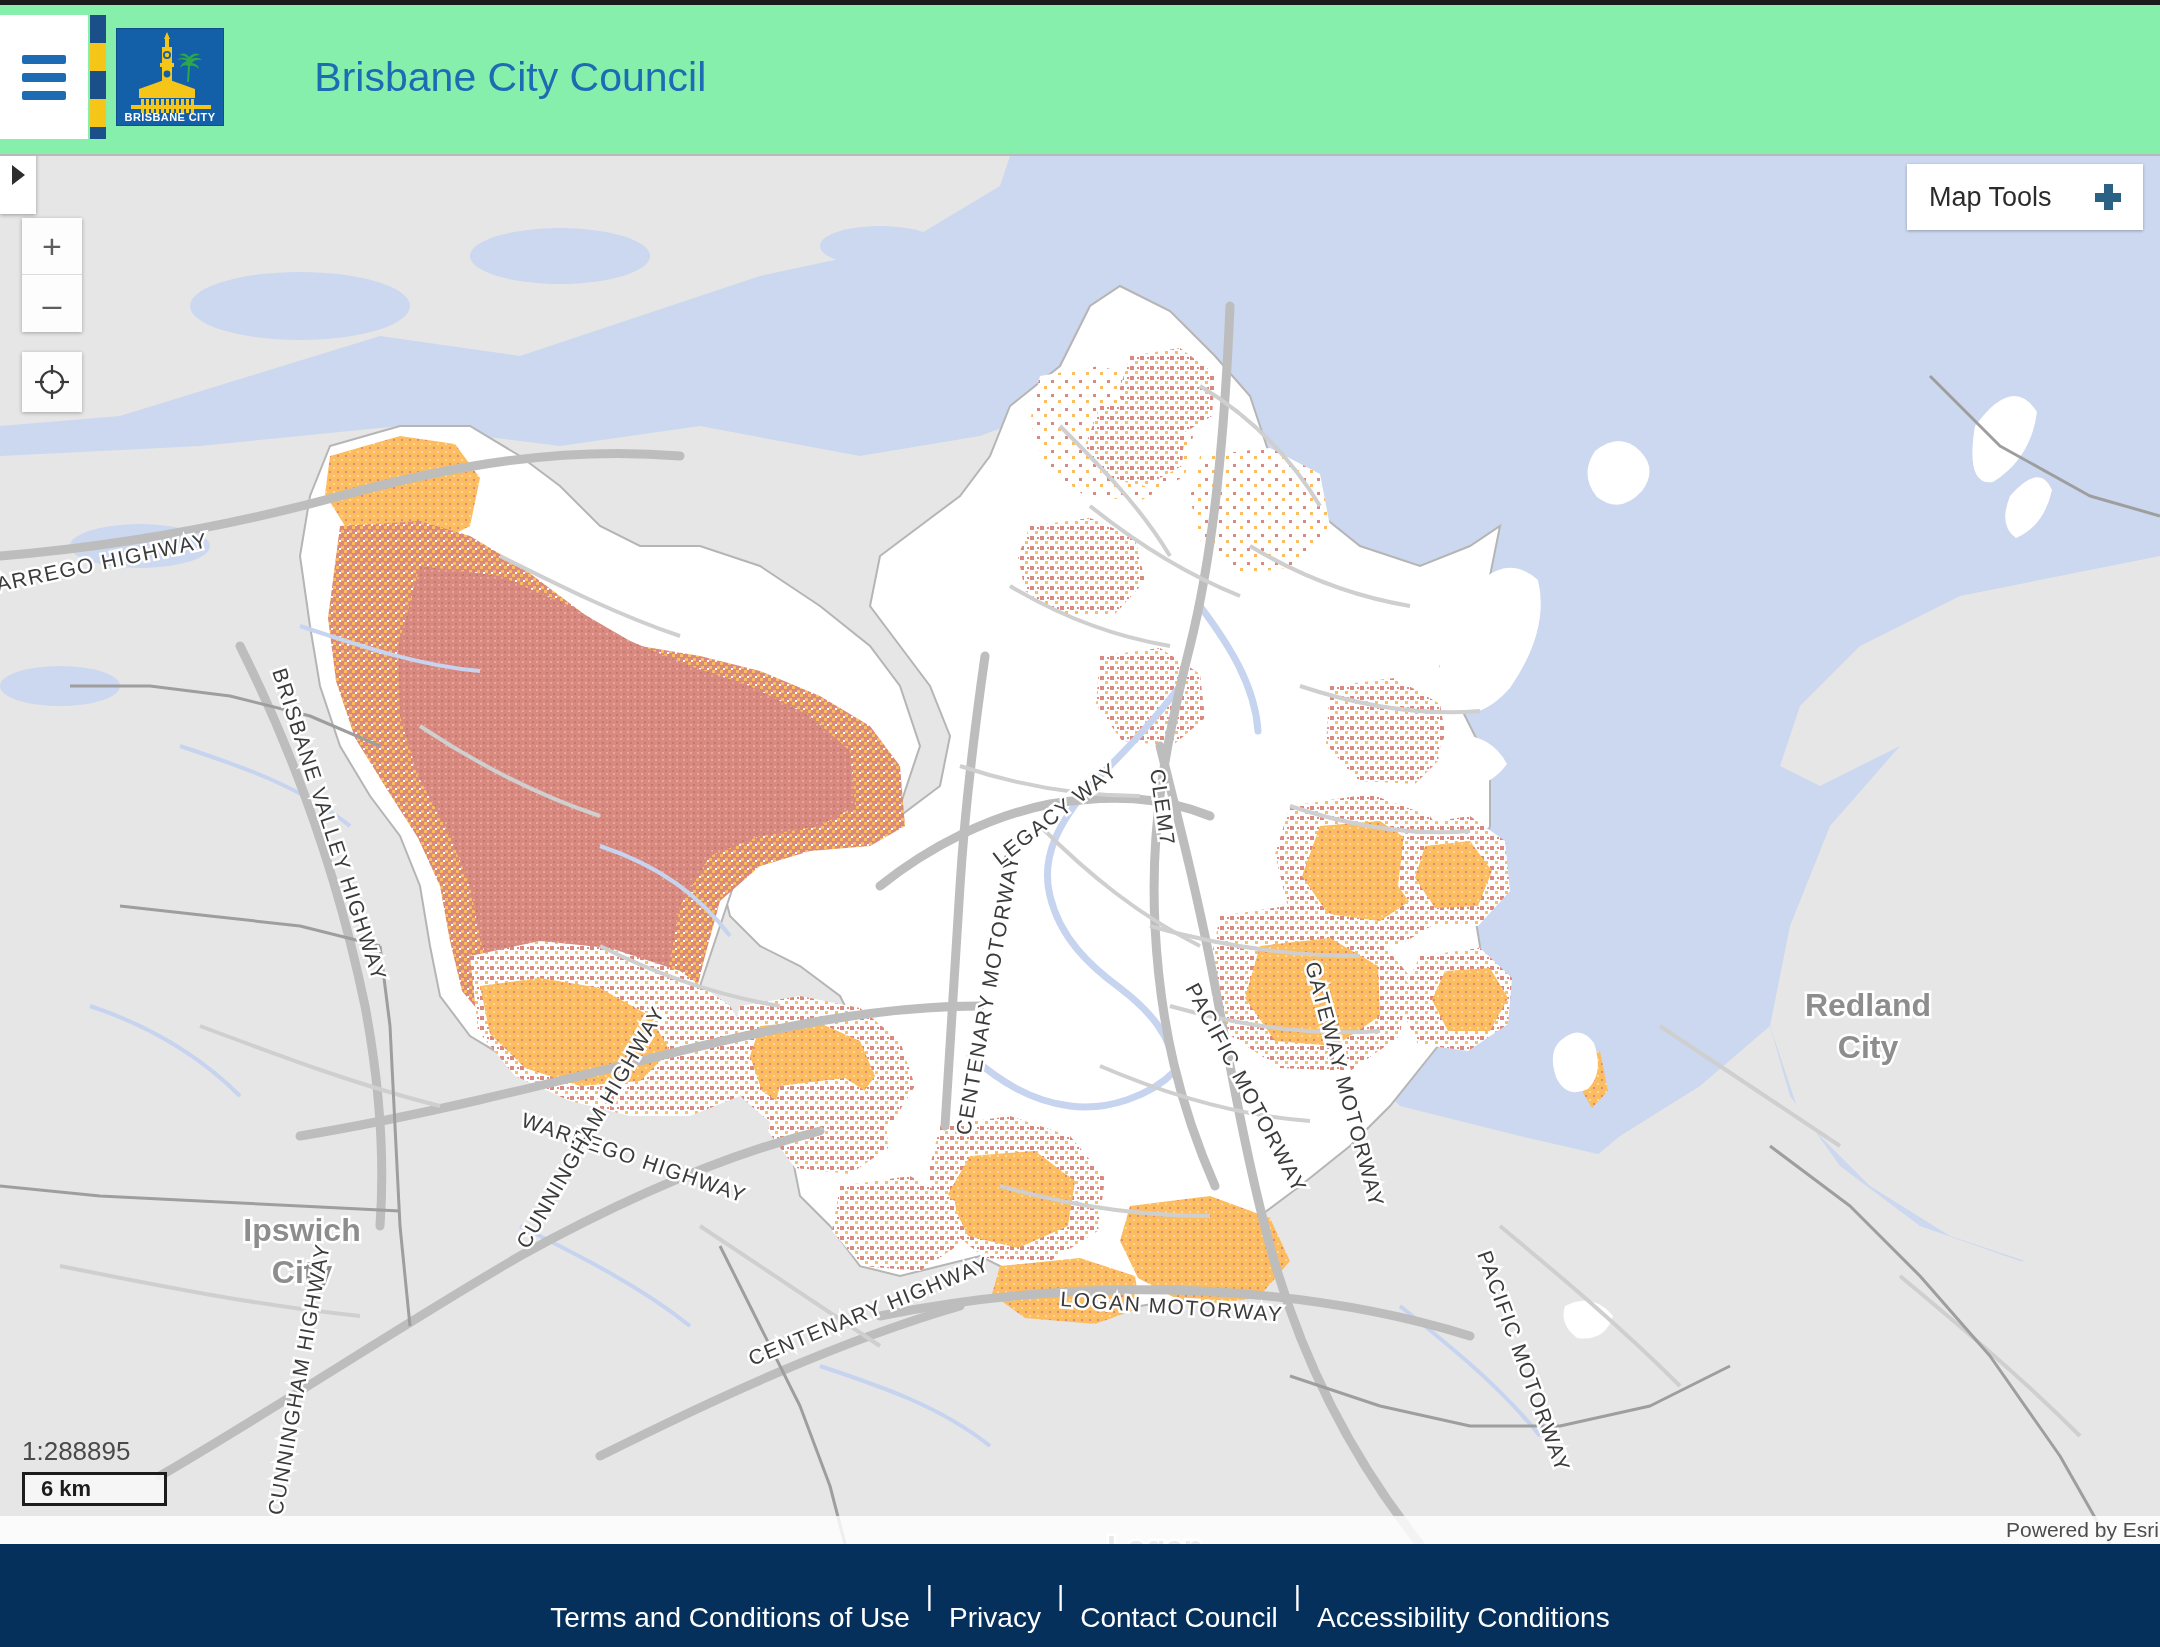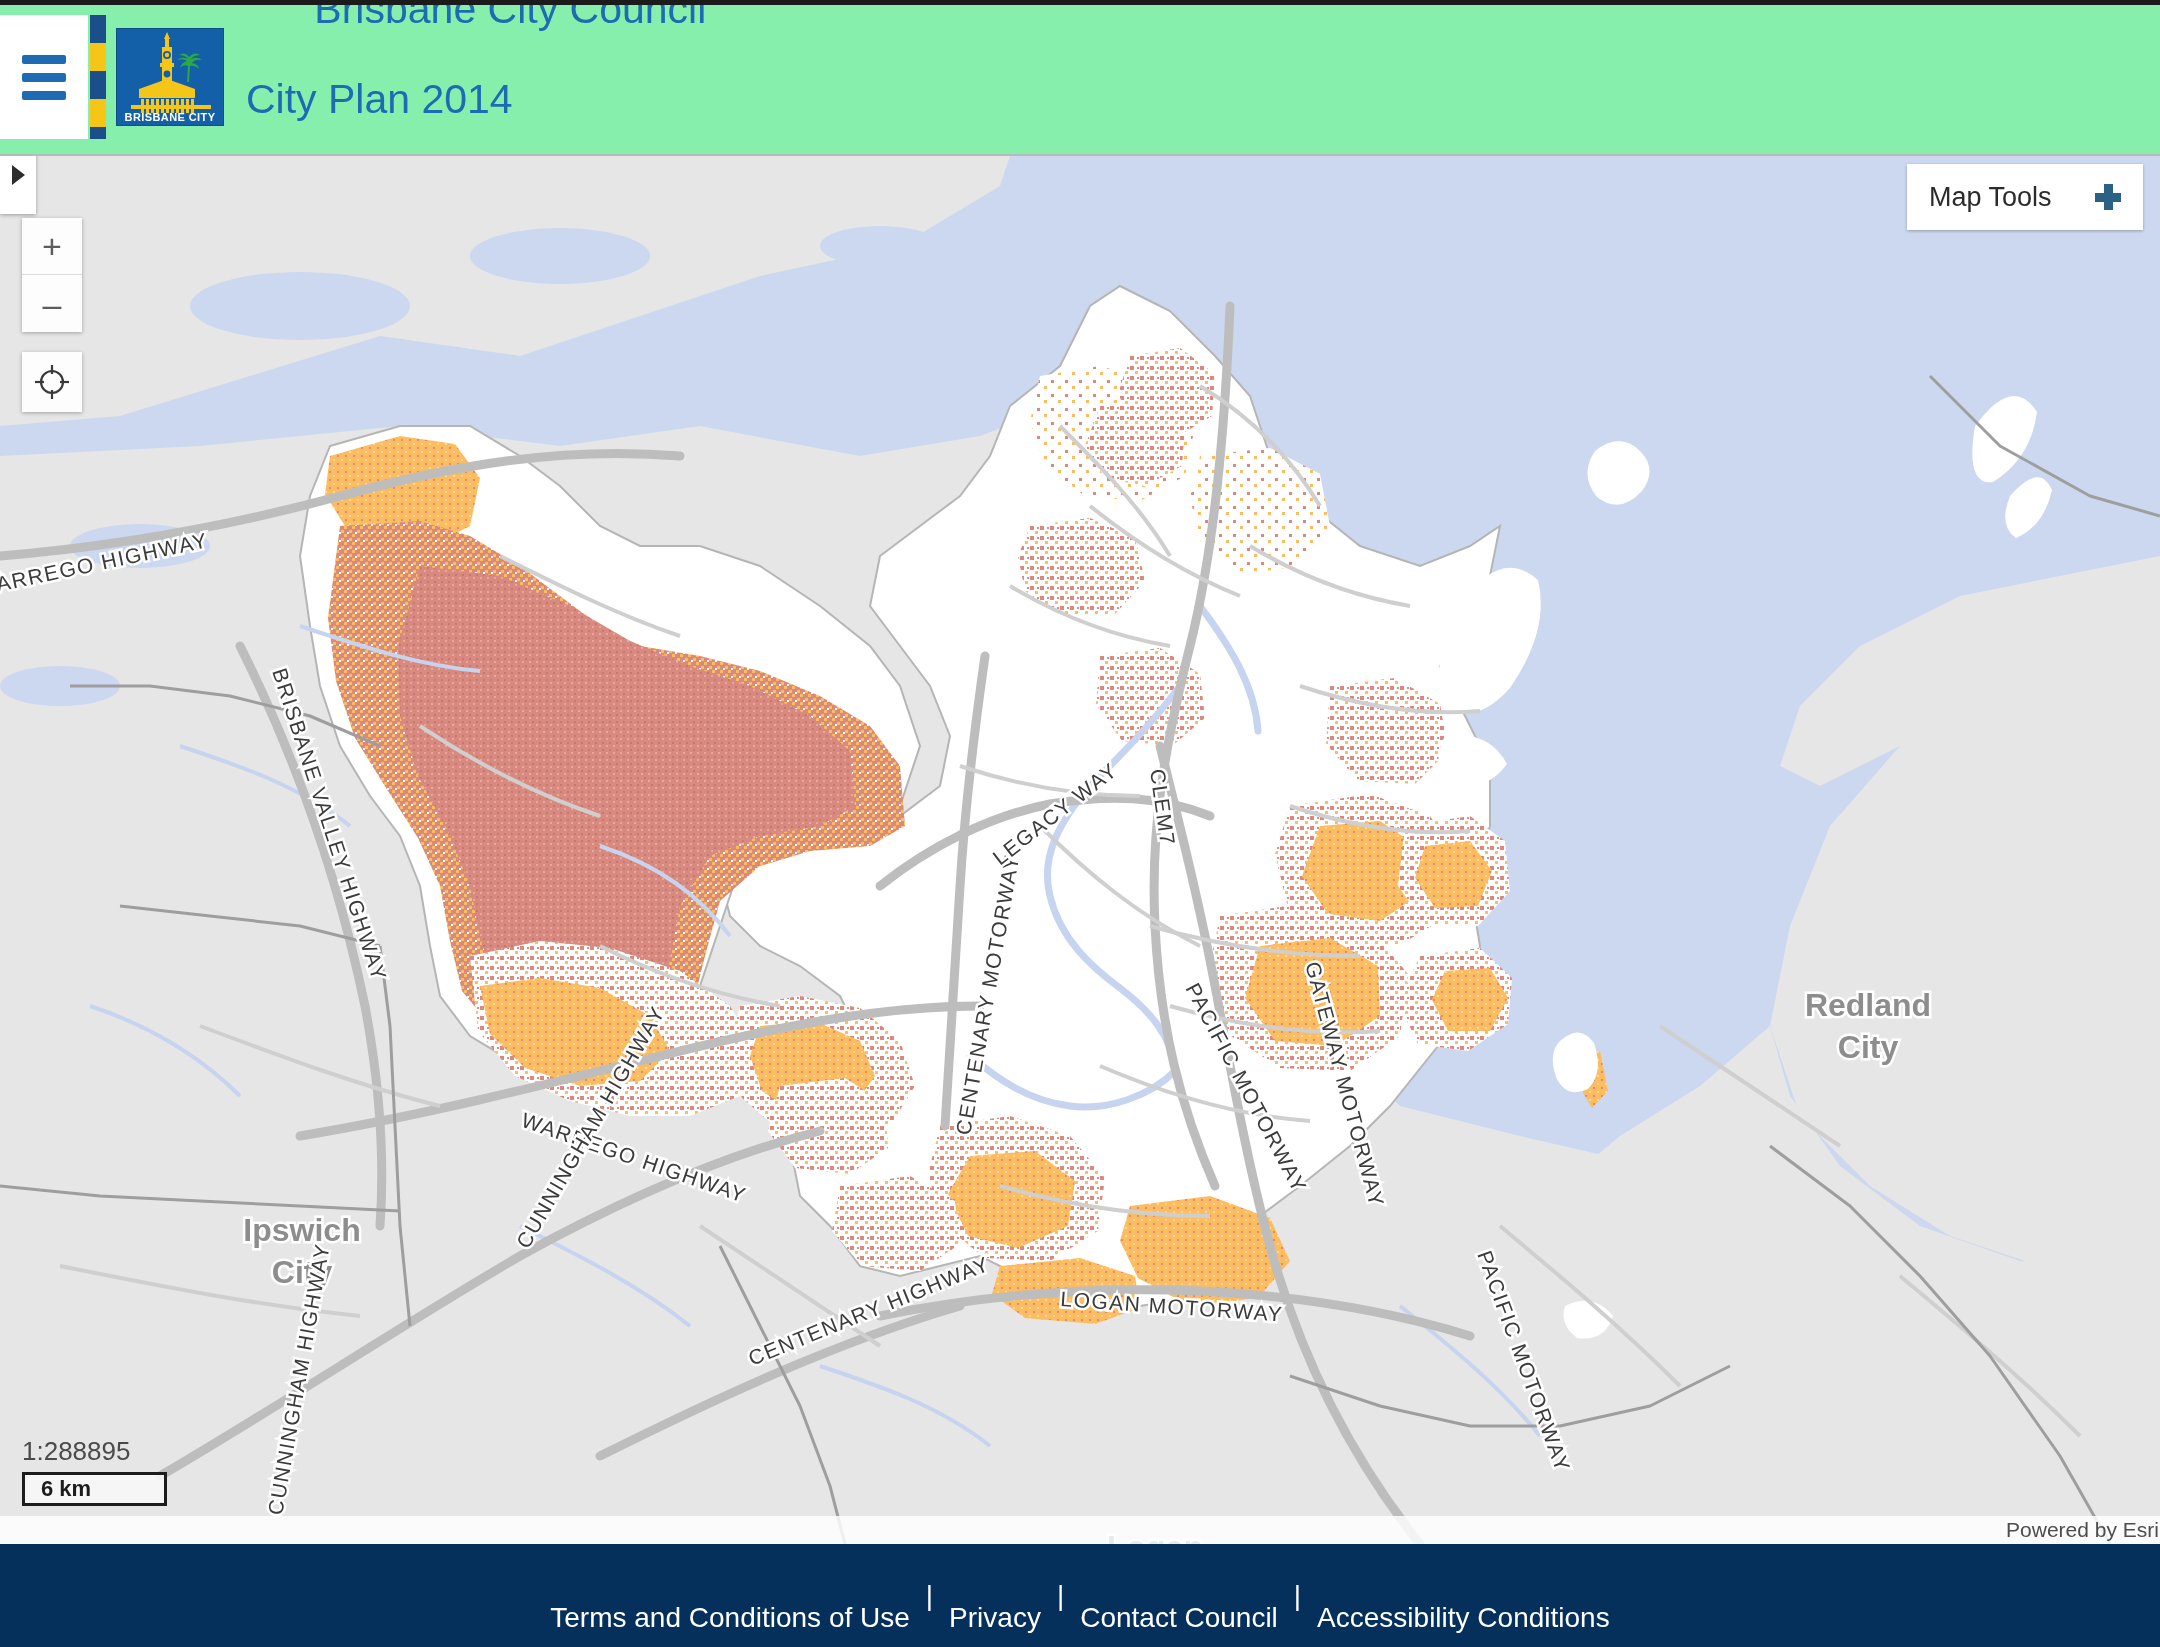--- a/index.html
+++ b/index.html
@@ -351,21 +351,20 @@
           <rect x="69" y="70" width="3" height="14"></rect>
           <rect x="74" y="70" width="3" height="14"></rect>
         </g>
         <rect x="14" y="76" width="80" height="4" fill="#f5c518"></rect>
       </svg>
       <div class="logo-caption">BRISBANE CITY</div>
     </div>
 
     <div class="brand-title">
       <span>Brisbane City Council</span>
-      <span class="line2">City Plan 2014</span>
     </div>
   </div>
 
   <div class="map-area">
 
     <svg class="map-svg" width="2160" height="1418" viewBox="0 0 2160 1418">
       <defs>
 
         <pattern id="speckleRed" width="7" height="7" patternUnits="userSpaceOnUse">
           <rect width="7" height="7" fill="#d98a80"></rect>

